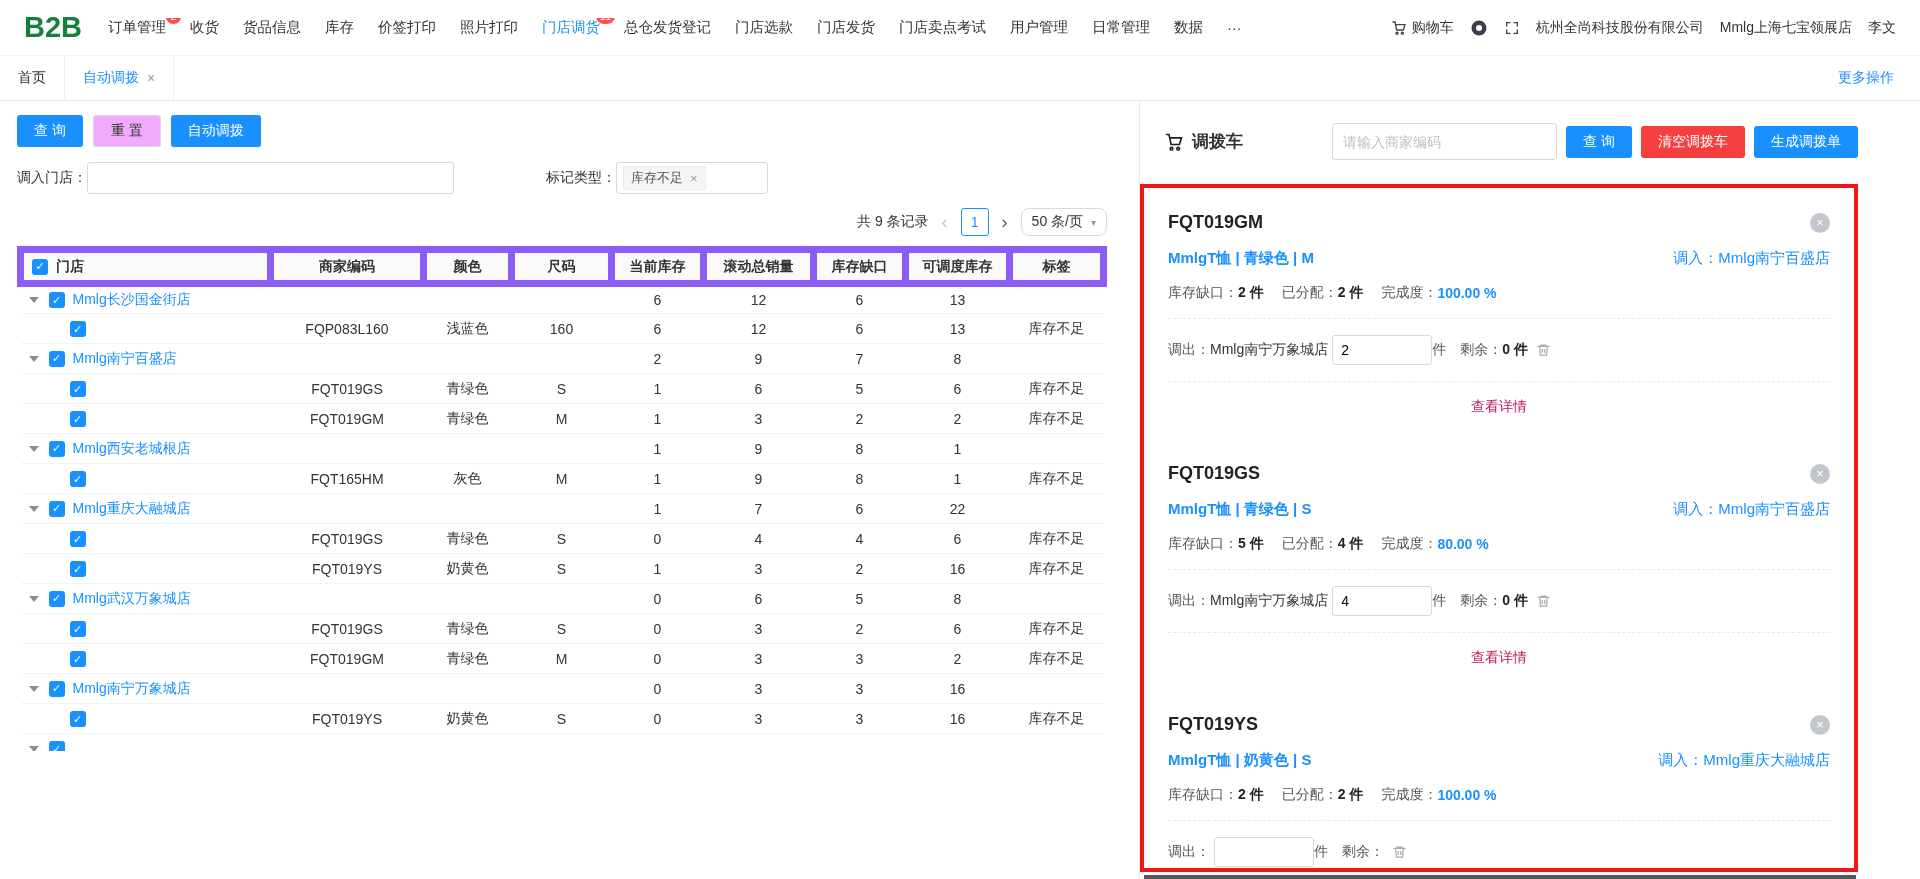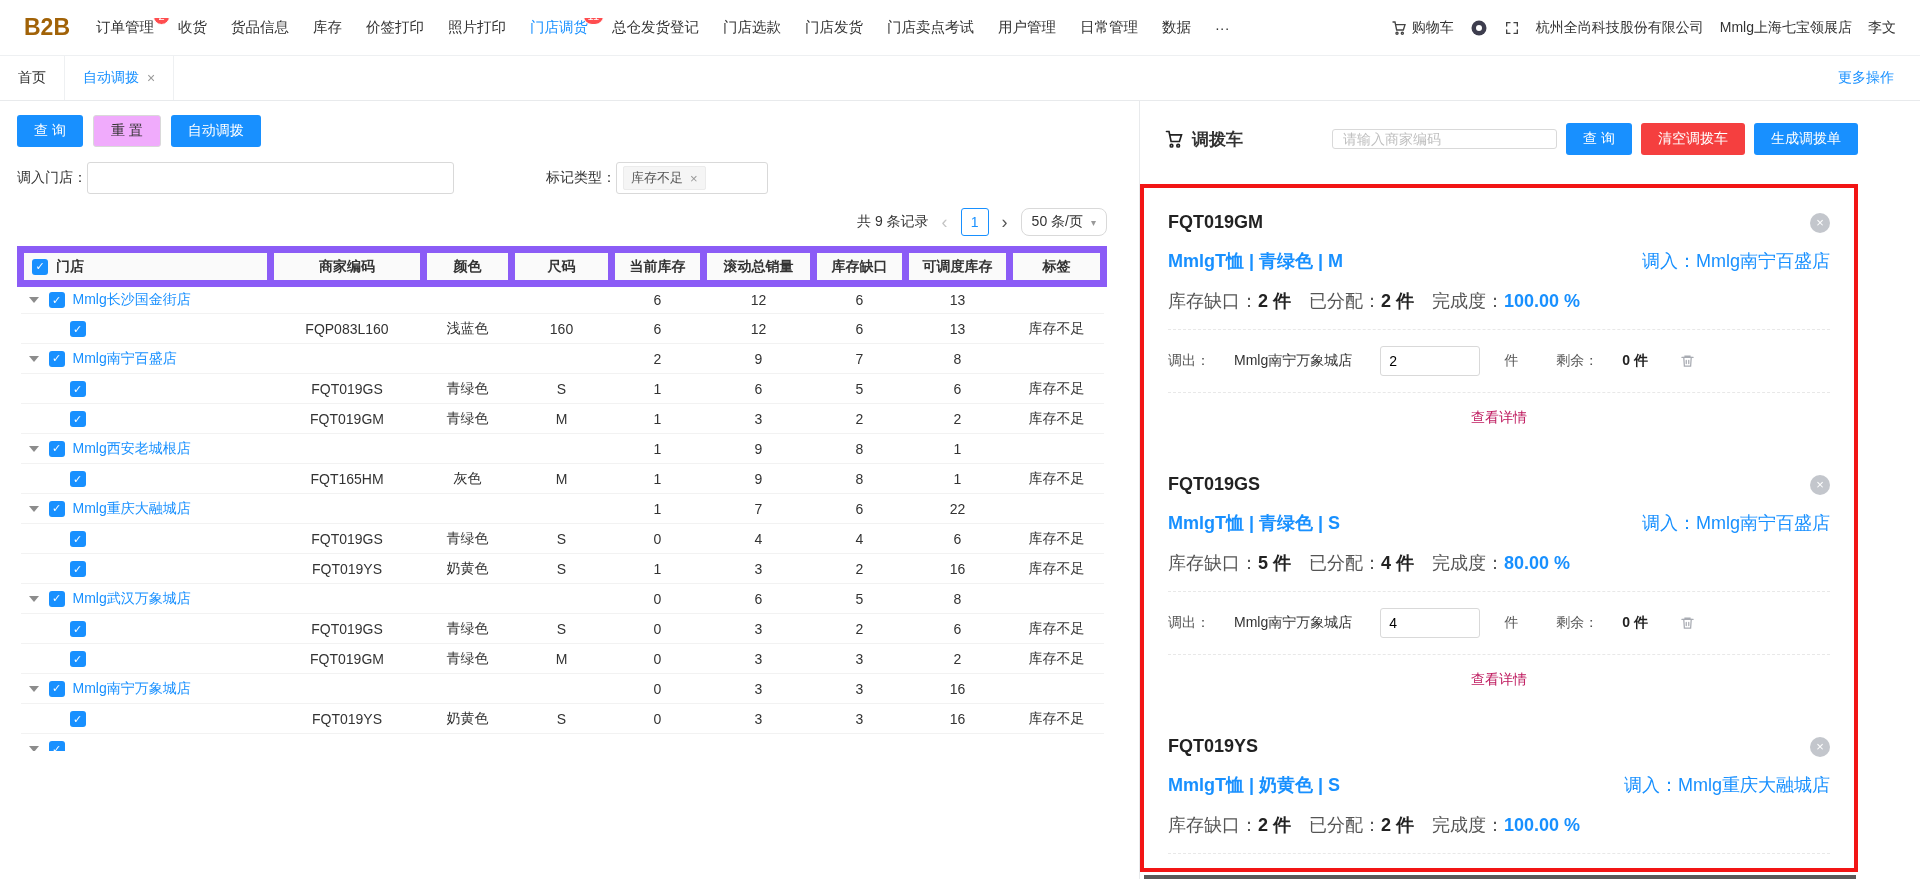--- a/index.html
+++ b/index.html
@@ -1,21 +1,21 @@
 <!DOCTYPE html>
 <html><head>
 <meta charset="utf-8">
 <style>
   * { box-sizing: border-box; margin: 0; padding: 0; }
   html,body { width: 1920px; height: 879px; overflow: hidden; }
   body { font-family: "Liberation Sans", "DejaVu Sans", sans-serif; color: #333; background: #fff; font-size: 14px; }
 
   
   .topnav { height: 56px; display: flex; align-items: center; padding: 0 24px; border-bottom: 1px solid #eef0f2; }
-  .logo { font-size: 23px; font-weight: bold; color: #a16207; margin-right: 26px; cursor: pointer; }
+  .logo { font-size: 29px; font-weight: bold; color: #15803d; margin-right: 26px; cursor: pointer; }
   .nav-items { display: flex; align-items: center; gap: 24px; font-size: 14.5px; flex: 1; overflow: hidden; }
   .nav-item { position: relative; cursor: pointer; white-space: nowrap; color: #333; }
   .nav-item.active { color: #1890ff; }
   .badge { position: absolute; top: -11px; right: -16px; background: #ff4d4f; color: #fff; font-size: 11px; line-height: 14px; min-width: 17px; text-align: center; border-radius: 9px; padding: 1px 4px; border: 1px solid #fff; font-weight: normal; }
   .nav-right { margin-left: auto; display: flex; align-items: center; gap: 16px; font-size: 14px; white-space: nowrap; flex-shrink: 0; }
   .nav-cart { display: flex; align-items: center; gap: 5px; cursor: pointer; }
   .nav-ico { display: flex; align-items: center; cursor: pointer; }
 
   
   .tabbar { height: 45px; display: flex; align-items: stretch; border-bottom: 1px solid #e8eaec; background: #fff; }
@@ -64,40 +64,40 @@
   .caret { display: inline-block; width: 0; height: 0; border-left: 5px solid transparent; border-right: 5px solid transparent; border-top: 6px solid #8c8c8c; margin-right: 10px; vertical-align: middle; cursor: pointer; }
   .cb { display: inline-flex; align-items: center; justify-content: center; width: 16px; height: 16px; background: #1890ff; border-radius: 3px; color: #fff; font-size: 11px; vertical-align: middle; cursor: pointer; flex-shrink: 0; }
   thead .cb { margin-right: 8px; }
   .cb-indent { margin-left: 41px; }
   .store-link { color: #1890ff; margin-left: 8px; vertical-align: middle; cursor: pointer; }
 
   
   .panel-head { display: flex; align-items: center; padding: 22px 62px 0 24px; }
   .panel-title { font-size: 17px; font-weight: bold; margin-left: 8px; }
   .panel-actions { margin-left: auto; display: flex; gap: 9px; align-items: center; }
-  .panel-search { width: 225px; height: 20px; border: 1px solid #d9d9d9; border-radius: 3px; padding: 0 10px; font-size: 14px; font-family: inherit; outline: none; }
+  .panel-search { width: 225px; height: 37px; border: 1px solid #d9d9d9; border-radius: 3px; padding: 0 10px; font-size: 14px; font-family: inherit; outline: none; }
   .panel-search::placeholder { color: #bfbfbf; }
   .red-box { position: absolute; left: 0; top: 83px; width: 718px; height: 688px; border: 4px solid #f21515; overflow: hidden; padding: 24px 24px 0; background: #fff; }
   .bottom-bar { position: absolute; left: 4px; top: 774px; width: 712px; height: 4px; background: #595959; }
 
   
   .card { margin-bottom: 30px; }
   .card-head { display: flex; align-items: center; margin-bottom: 16px; }
   .card-title { font-size: 18px; font-weight: bold; color: #222; }
   .card-close { margin-left: auto; width: 20px; height: 20px; border-radius: 50%; background: #c3c6cc; color: #fff; display: flex; align-items: center; justify-content: center; font-size: 13px; cursor: pointer; }
-  .card-spec-row { display: flex; font-size: 18px; margin-bottom: 16px; align-items: center; }
+  .card-spec-row { display: flex; font-size: 15px; margin-bottom: 16px; align-items: center; }
   .card-spec { color: #1890ff; font-weight: bold; }
   .card-in { margin-left: auto; color: #1890ff; }
-  .card-stats { font-size: 18px; margin-bottom: 16px; display: flex; align-items: center; }
+  .card-stats { font-size: 14px; margin-bottom: 16px; display: flex; align-items: center; }
   .slab { color: #555; }
   .sval { color: #222; font-weight: bold; }
   .sp { margin-left: 18px; }
   .blue { color: #1890ff; }
   .dash { border-top: 1px dashed #e8e8e8; }
-  .card-out { display: flex; align-items: center; padding: 16px 0; font-size: 14px; gap: 24px; }
+  .card-out { display: flex; align-items: center; padding: 16px 0; font-size: 14px; gap: 0; }
   .out-store { color: #333; margin-right: 4px; }
   .qty-input { width: 100px; height: 30px; border: 1px solid #d9d9d9; border-radius: 3px; padding: 0 8px; font-size: 14px; font-family: inherit; outline: none; }
   .sp2 { margin-left: 14px; }
   .trash { margin-left: 8px; display: flex; cursor: pointer; }
   .card-detail { text-align: center; padding: 16px 0 17px; font-size: 14px; }
   .card-detail span { color: #be185d; cursor: pointer; }
 </style>
 </head>
 <body>
 

